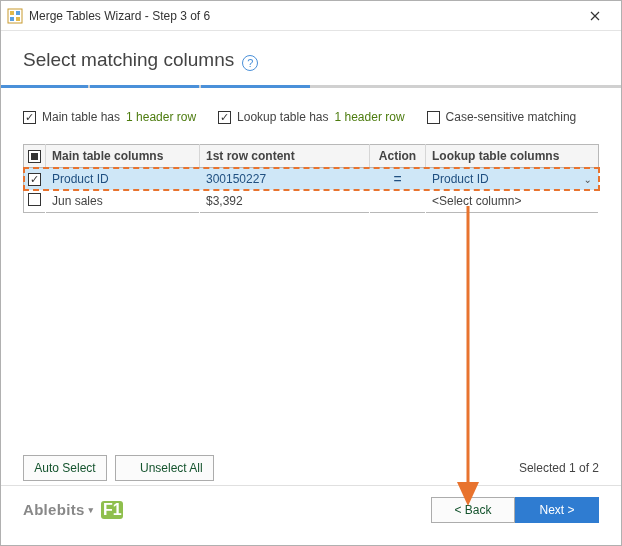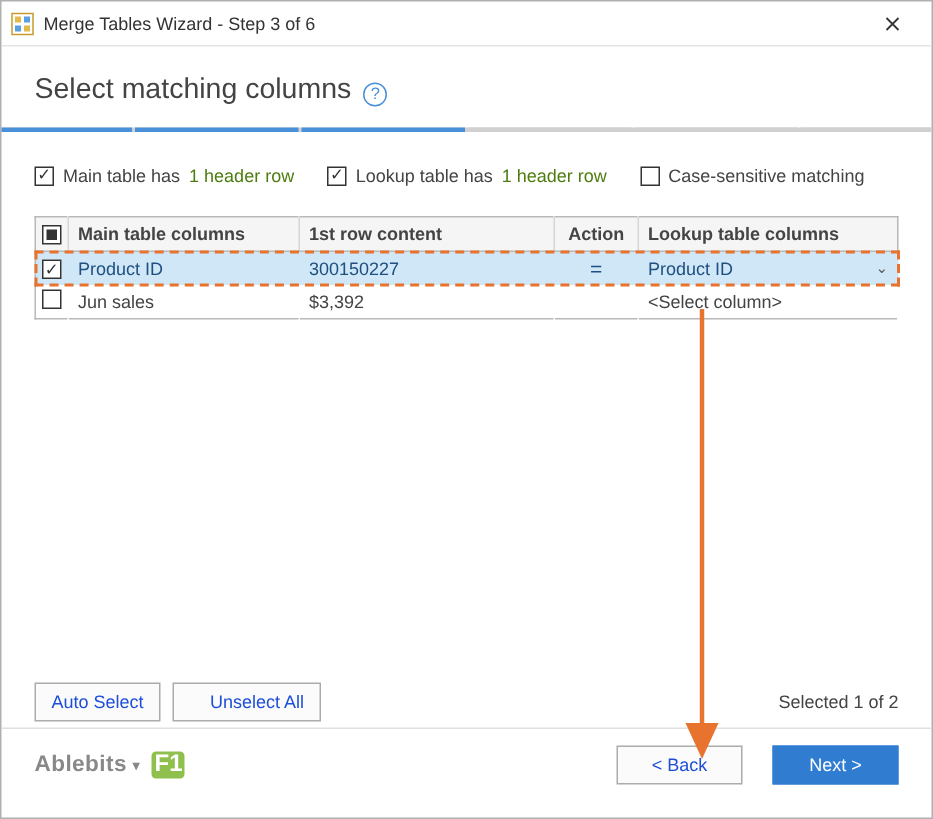--- a/index.html
+++ b/index.html
@@ -186,21 +186,21 @@
     bottom: 64px;
     display: flex;
     align-items: center;
   }
   .btn {
     height: 26px;
     min-width: 84px;
     padding: 0 10px;
     border: 1px solid #acacac;
     background: #fbfbfb;
-    color: #1d4ed8;
+    color: #14532d;
     font-family: inherit;
     font-size: 12px;
     cursor: pointer;
   }
   .btn-primary {
     background: #2f7cd1;
     border-color: #2f7cd1;
     color: #fff;
   }
   .lower-row .btn + .btn { margin-left: 8px; padding-left: 24px; }
@@ -238,21 +238,21 @@
     background: #8fbf4d;
     color: #fff;
     font-size: 16px;
     font-weight: 700;
     border-radius: 3px;
     cursor: pointer;
   }
   .footer .right {
     margin-left: auto;
     display: flex;
-    gap: 20px;
+    gap: 0;
     justify-content: center;
   }
 
   
   .arrow-svg {
     position: absolute;
     pointer-events: none;
   }
 </style>
 </head>

